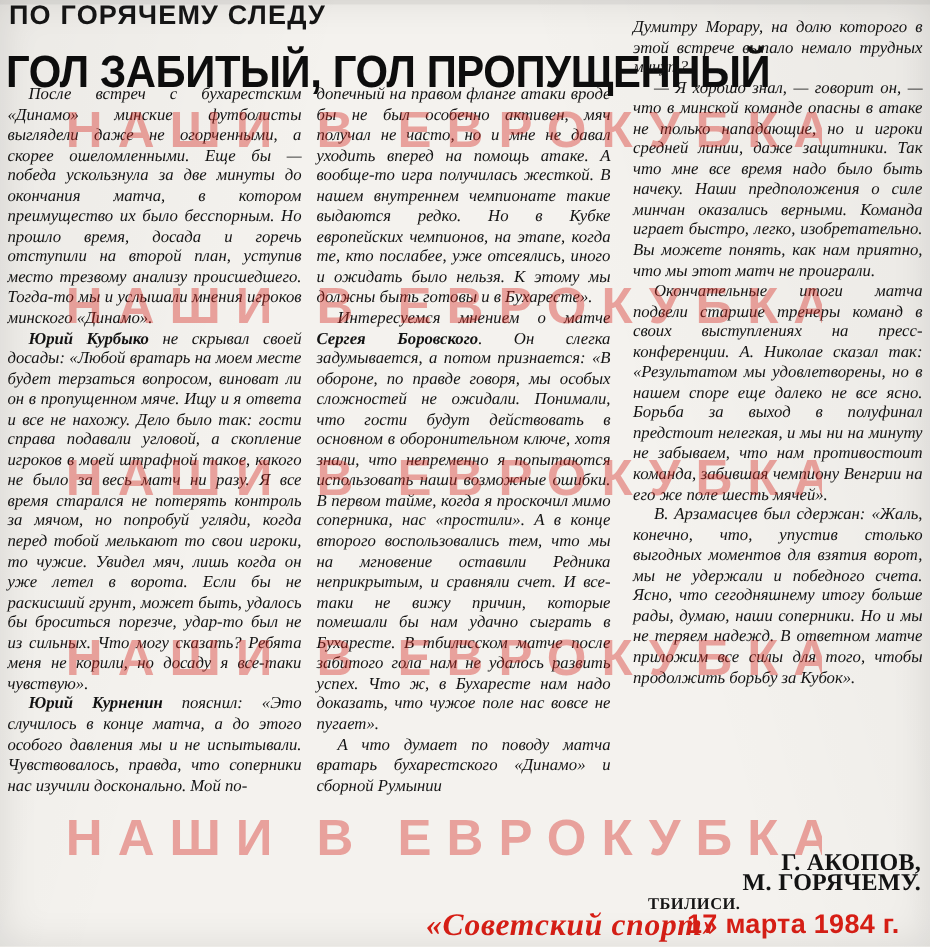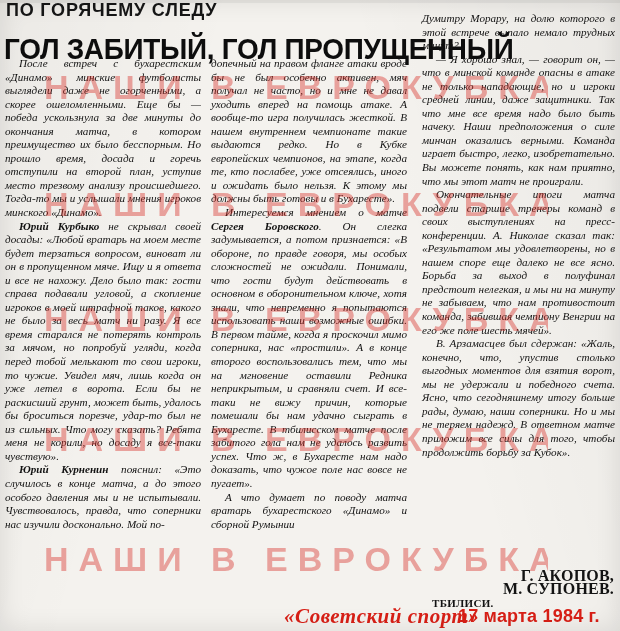--- a/index.html
+++ b/index.html
@@ -162,21 +162,21 @@
 
   <div class="col" id="col3">
     <p class="noind">Думитру Морару, на долю которого в этой встрече выпало немало трудных минут?</p>
     <p>— Я хорошо знал, — говорит он, — что в минской команде опасны в атаке не только нападающие, но и игроки средней линии, даже защитники. Так что мне все время надо было быть начеку. Наши предположения о силе минчан оказались верными. Команда играет быстро, легко, изобретательно. Вы можете понять, как нам приятно, что мы этот матч не проиграли.</p>
     <p>Окончательные итоги матча подвели старшие тренеры команд в своих выступлениях на пресс-конференции. А. Николае сказал так: «Результатом мы удовлетворены, но в нашем споре еще далеко не все ясно. Борьба за выход в полуфинал предстоит нелегкая, и мы ни на минуту не забываем, что нам противостоит команда, забившая чемпиону Венгрии на его же поле шесть мячей».</p>
     <p>В. Арзамасцев был сдержан: «Жаль, конечно, что, упустив столько выгодных моментов для взятия ворот, мы не удержали и победного счета. Ясно, что сегодняшнему итогу больше рады, думаю, наши соперники. Но и мы не теряем надежд. В ответном матче приложим все силы для того, чтобы продолжить борьбу за Кубок».</p>
   </div>
 
   <div class="byline">
     <div>Г. АКОПОВ,</div>
-    <div>М. СУПОНЕВ.</div>
+    <div>М. ГОРЯЧЕМУ.</div>
   </div>
 
   <div class="dateline">ТБИЛИСИ.</div>
 
   <div class="paper-name">«Советский спорт»</div>
   <div class="paper-date">17 марта 1984 г.</div>
 
   <div class="wm-layer">
     <div class="wm b1">НАШИ В ЕВРОКУБКАХ</div>
     <div class="wm b2">НАШИ В ЕВРОКУБКАХ</div>

